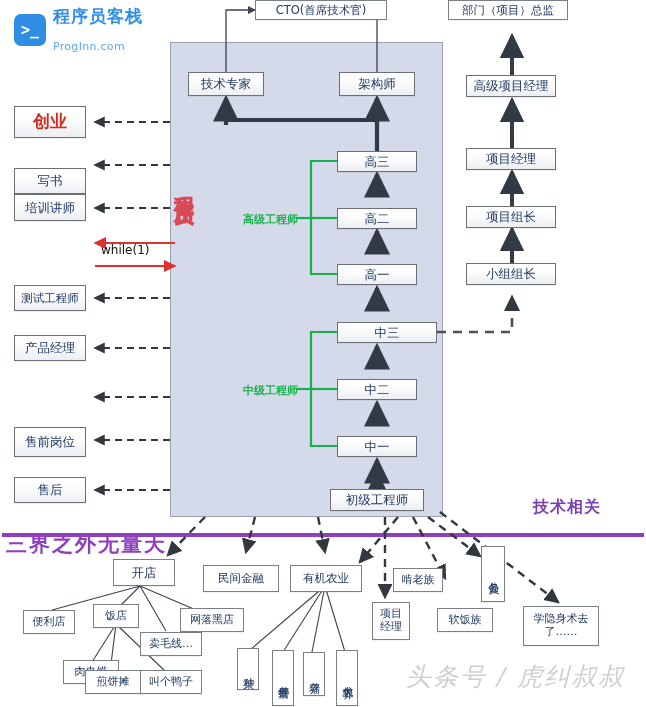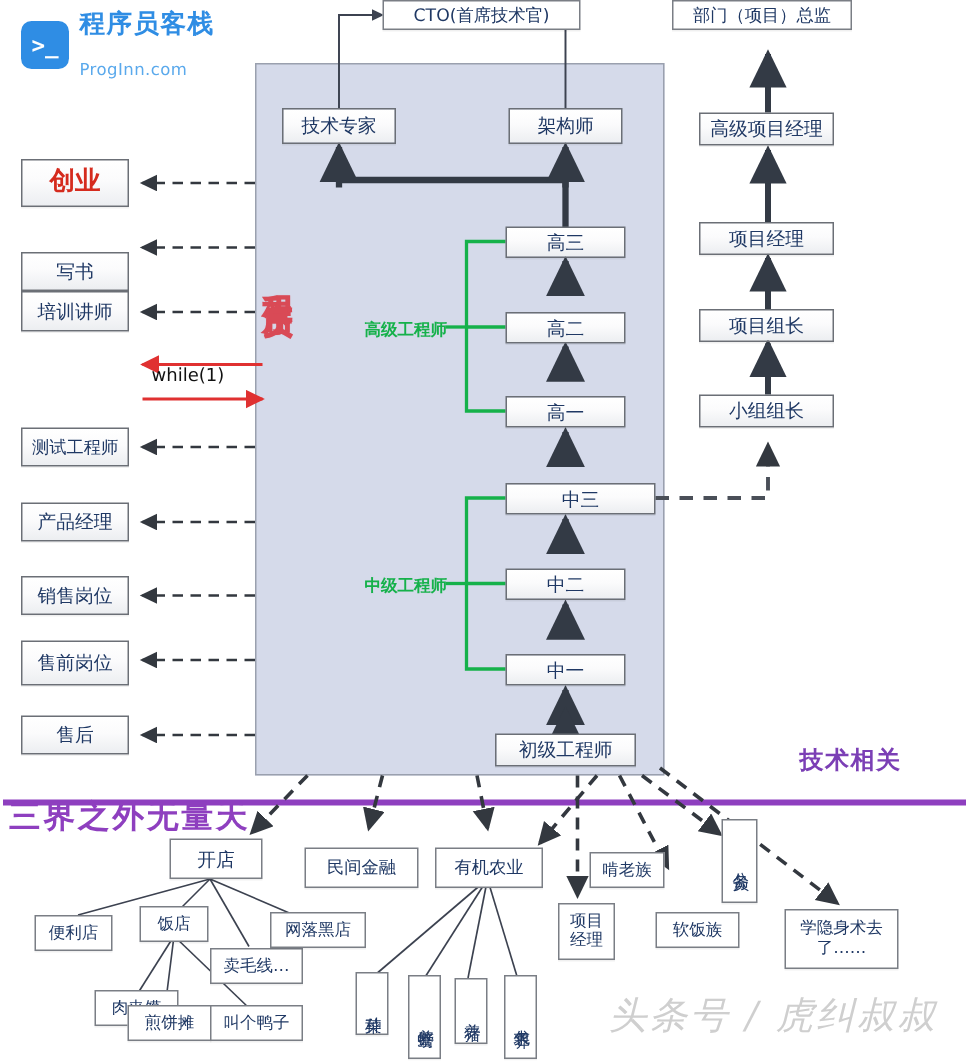--- a/index.html
+++ b/index.html
@@ -186,21 +186,20 @@
   <div class="node" style="left:466px;top:75px;width:90px;height:22px;">高级项目经理</div>
   <div class="node" style="left:466px;top:148px;width:90px;height:22px;">项目经理</div>
   <div class="node" style="left:466px;top:206px;width:90px;height:22px;">项目组长</div>
   <div class="node" style="left:466px;top:263px;width:90px;height:22px;">小组组长</div>
 
   <div class="node red" style="left:14px;top:106px;width:72px;height:32px;">创业</div>
   <div class="node" style="left:14px;top:152px;width:72px;height:26px;margin-top:16px;">写书</div>
   <div class="node" style="left:14px;top:194px;width:72px;height:27px;">培训讲师</div>
   <div class="node small" style="left:14px;top:285px;width:72px;height:26px;">测试工程师</div>
   <div class="node" style="left:14px;top:335px;width:72px;height:26px;">产品经理</div>
-  <div class="node" style="left:14px;top:384px;width:72px;height:26px;">销售岗位</div>
   <div class="node" style="left:14px;top:427px;width:72px;height:30px;">售前岗位</div>
   <div class="node" style="left:14px;top:477px;width:72px;height:26px;">售后</div>
 
   <div class="lbl" id="lbl-senior" style="left:243px;top:212px;">高级工程师</div>
   <div class="lbl" id="lbl-mid" style="left:243px;top:383px;">中级工程师</div>
   <div id="while-lbl">while(1)</div>
   <div id="tech-rel">技术相关</div>
   <div id="three-realms">三界之外无量天</div>
 
   <div class="node plain" style="left:113px;top:559px;width:62px;height:27px;">开店</div>

